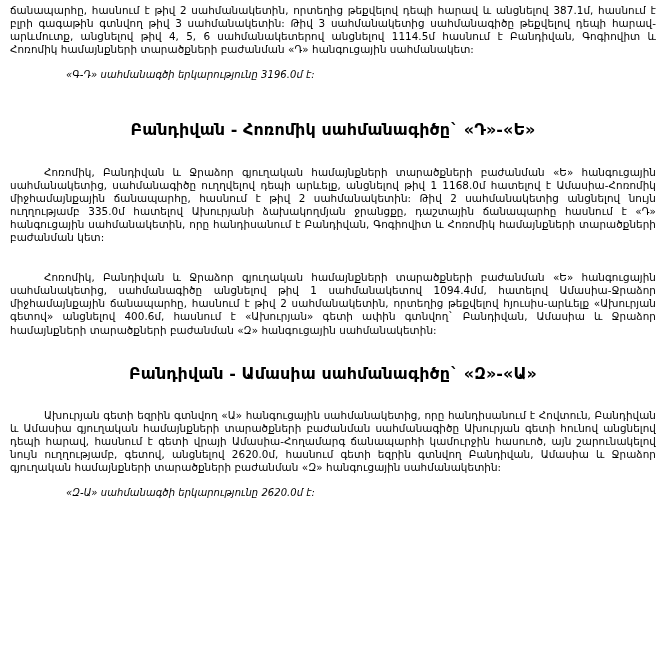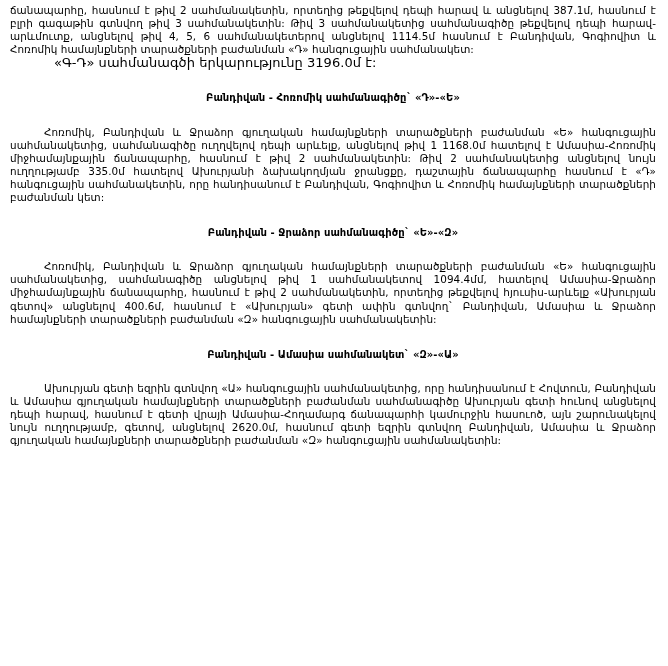--- a/index.html
+++ b/index.html
@@ -27,33 +27,34 @@
     line-height: 13.1px;
     text-align: justify;
     text-justify: inter-word;
     margin: 0;
     letter-spacing: 0.05px;
   }
   .para.indent {
     text-indent: 34px;
   }
   .heading {
-    font-size: 10px;
+    font-size: 16px;
     line-height: 13.1px;
     text-align: center;
     font-weight: bold;
-    margin: 8px;
+    margin: 16px;
     letter-spacing: 0.05px;
   }
   .lenline {
-    font-size: 13px;
+    font-size: 10px;
     line-height: 13.1px;
-    margin: 0;
+    margin: 12px;
     text-indent: 44px;
     letter-spacing: 0.05px;
+    font-style: italic;
   }
   .gap-md { height: 13px; }
   .gap-lg { height: 14px; }
 </style>
 </head>
 <body>
 
 <div class="page">
 
   <p class="para">ճանապարհը, հասնում է թիվ 2 սահմանակետին, որտեղից թեքվելով դեպի հարավ և անցնելով 387.1մ, հասնում է բլրի գագաթին գտնվող թիվ 3   սահմանակետին: Թիվ 3 սահմանակետից սահմանագիծը  թեքվելով դեպի հարավ-արևմուտք, անցնելով թիվ 4, 5, 6 սահմանակետերով  անցնելով  1114.5մ հասնում է Բանդիվան, Գոգիովիտ և Հոռոմիկ համայնքների տարածքների բաժանման «Դ» հանգուցային սահմանակետ:</p>
@@ -64,29 +65,29 @@
 
   <p class="heading">Բանդիվան - Հոռոմիկ սահմանագիծը` «Դ»-«Ե»</p>
 
   <div class="gap-md"></div>
 
   <p class="para indent">Հոռոմիկ, Բանդիվան և Ջրաձոր գյուղական համայնքների տարածքների բաժանման «Ե» հանգուցային սահմանակետից, սահմանագիծը ուղղվելով դեպի արևելք, անցնելով թիվ 1   1168.0մ հատելով  է Ամասիա-Հոռոմիկ միջհամայնքային ճանապարհը, հասնում է թիվ 2 սահմանակետին: Թիվ 2 սահմանակետից անցնելով նույն ուղղությամբ   335.0մ հատելով Ախուրյանի ձախակողմյան ջրանցքը, դաշտային ճանապարհը  հասնում է «Դ» հանգուցային սահմանակետին, որը հանդիսանում է Բանդիվան, Գոգիովիտ և Հոռոմիկ համայնքների տարածքների բաժանման կետ:</p>
 
 
   <div class="gap-lg"></div>
 
-  <p class="heading">Բանդիվան - Ջրաձոր սահմանագիծը` «Ե»-«Զ»</p>
 
   <div class="gap-md"></div>
 
   <p class="para indent">Հոռոմիկ, Բանդիվան և Ջրաձոր գյուղական համայնքների տարածքների բաժանման «Ե» հանգուցային սահմանակետից, սահմանագիծը  անցնելով թիվ 1   սահմանակետով 1094.4մմ, հատելով Ամասիա-Ջրաձոր միջհամայնքային ճանապարհը,  հասնում է թիվ 2 սահմանակետին, որտեղից   թեքվելով   հյուսիս-արևելք «Ախուրյան գետով»   անցնելով 400.6մ,   հասնում է «Ախուրյան» գետի ափին գտնվող` Բանդիվան, Ամասիա և Ջրաձոր համայնքների տարածքների բաժանման «Զ» հանգուցային սահմանակետին:</p>
 
 
   <div class="gap-lg"></div>
 
-  <p class="heading">Բանդիվան - Ամասիա սահմանակետ` «Զ»-«Ա»</p>
+  <p class="heading">Բանդիվան - Ամասիա սահմանագիծը` «Զ»-«Ա»</p>
 
   <div class="gap-md"></div>
 
   <p class="para indent">Ախուրյան   գետի   եզրին   գտնվող   «Ա»   հանգուցային   սահմանակետից,   որը հանդիսանում է  Հովտուն, Բանդիվան և Ամասիա գյուղական համայնքների տարածքների բաժանման սահմանագիծը Ախուրյան գետի հունով անցնելով դեպի հարավ, հասնում է գետի վրայի Ամասիա-Հողամարգ ճանապարհի կամուրջին հասուոծ, այն շարունակելով նույն ուղղությամբ, գետով, անցնելով 2620.0մ, հասնում գետի եզրին գտնվող Բանդիվան, Ամասիա և Ջրաձոր գյուղական համայնքների տարածքների բաժանման «Զ» հանգուցային սահմանակետին:</p>
 
+  <p class="lenline">«Զ-Ա» սահմանագծի երկարությունը  2620.0մ է:</p>
 
 </div>
 
 </body></html>

